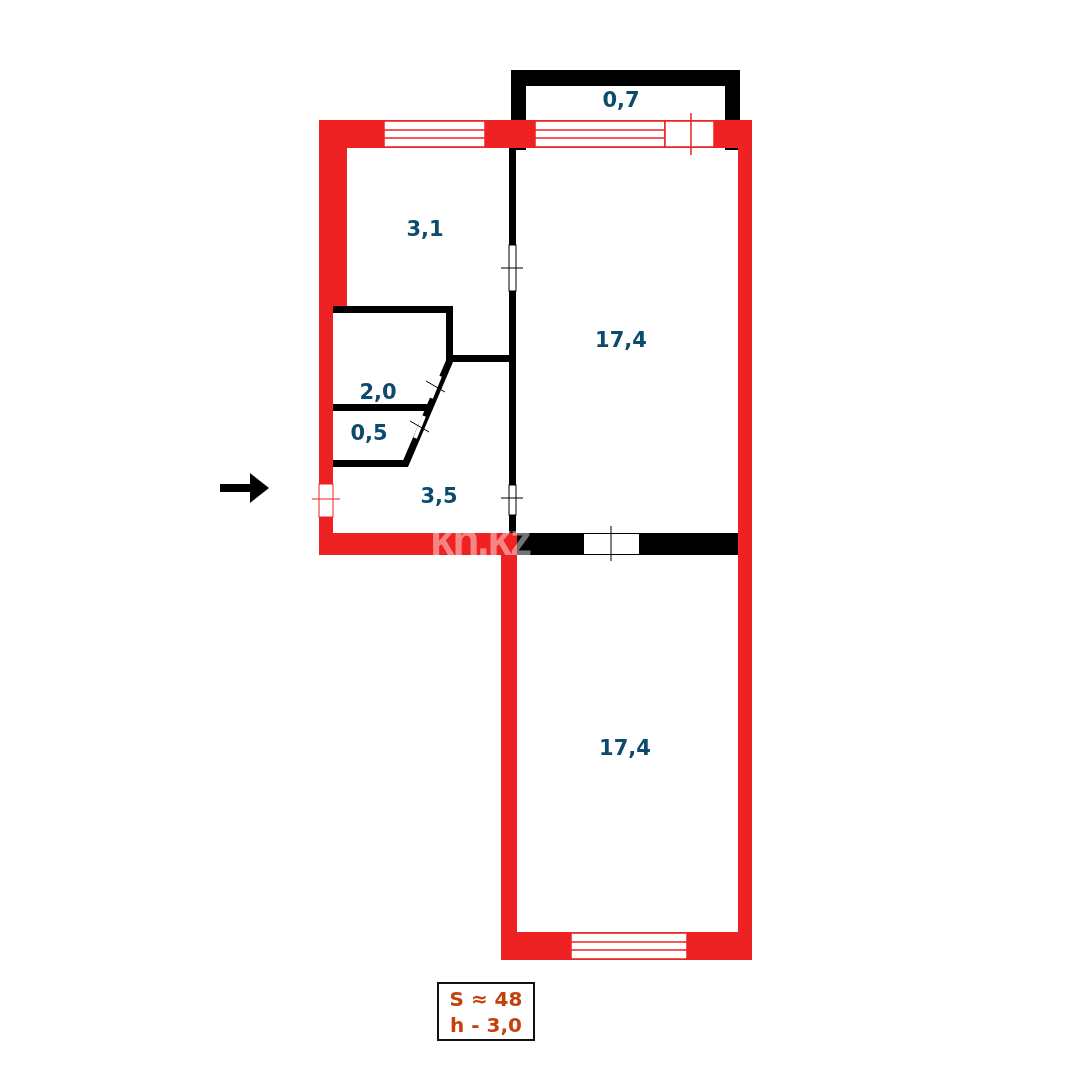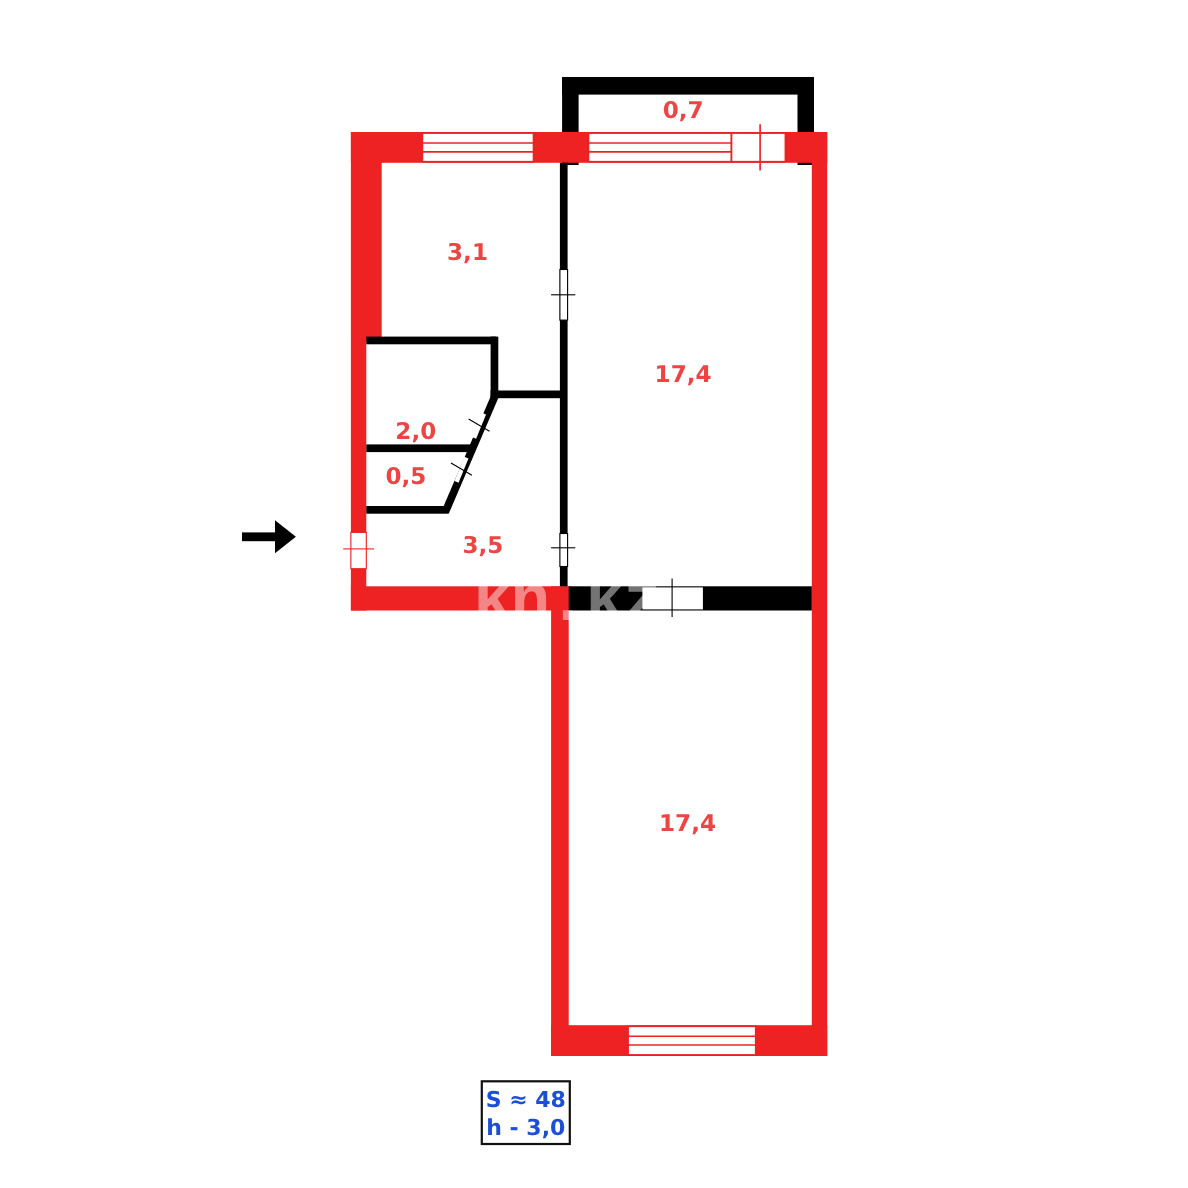--- a/index.html
+++ b/index.html
@@ -1,20 +1,20 @@
 <!DOCTYPE html>
 <html><head>
 <meta charset="utf-8">
 <style>
   html, body { margin: 0; padding: 0; background: #ffffff; }
   body { width: 1080px; height: 1080px; position: relative; overflow: hidden; font-family: "DejaVu Sans", sans-serif; }
   svg { position: absolute; left: 0; top: 0; }
-  .lbl { position: absolute; font-family: "DejaVu Sans", sans-serif; font-weight: bold; font-size: 21px; color: #ef4444; transform: translate(-50%, -50%); white-space: nowrap; }
-  .summary { position: absolute; left: 437px; top: 982px; width: 82px; height: 59px; border: 2px solid #111; box-sizing: border-box; display: flex; flex-direction: column; align-items: center; justify-content: center; font-family: "DejaVu Sans", sans-serif; font-weight: bold; font-size: 20px; line-height: 26px; color: #1d4ed8; }
-  .watermark { position: absolute; left: 430px; top: 515px; font-family: Liberation Mono, monospace; font-weight: bold; font-size: 60px; color: rgba(255,255,255,0.45); letter-spacing: -2px; }
+  .lbl { position: absolute; font-family: "DejaVu Sans", sans-serif; font-weight: bold; font-size: 21px; color: #0c4a6e; transform: translate(-50%, -50%); white-space: nowrap; }
+  .summary { position: absolute; left: 437px; top: 982px; width: 98px; height: 59px; border: 2px solid #111; box-sizing: border-box; display: flex; flex-direction: column; align-items: center; justify-content: center; font-family: "DejaVu Sans", sans-serif; font-weight: bold; font-size: 20px; line-height: 26px; color: #c2410c; }
+  .watermark { position: absolute; left: 430px; top: 515px; font-family: Liberation Sans, sans-serif; font-weight: bold; font-size: 44px; color: rgba(255,255,255,0.45); letter-spacing: -2px; }
 </style>
 </head>
 <body>
 
 <svg width="1080" height="1080" viewBox="0 0 1080 1080">
 
   <g>
     <rect x="511" y="70" width="229" height="16" fill="#000"></rect>
     <rect x="511" y="70" width="15" height="80" fill="#000"></rect>
     <rect x="725" y="70" width="15" height="80" fill="#000"></rect>

